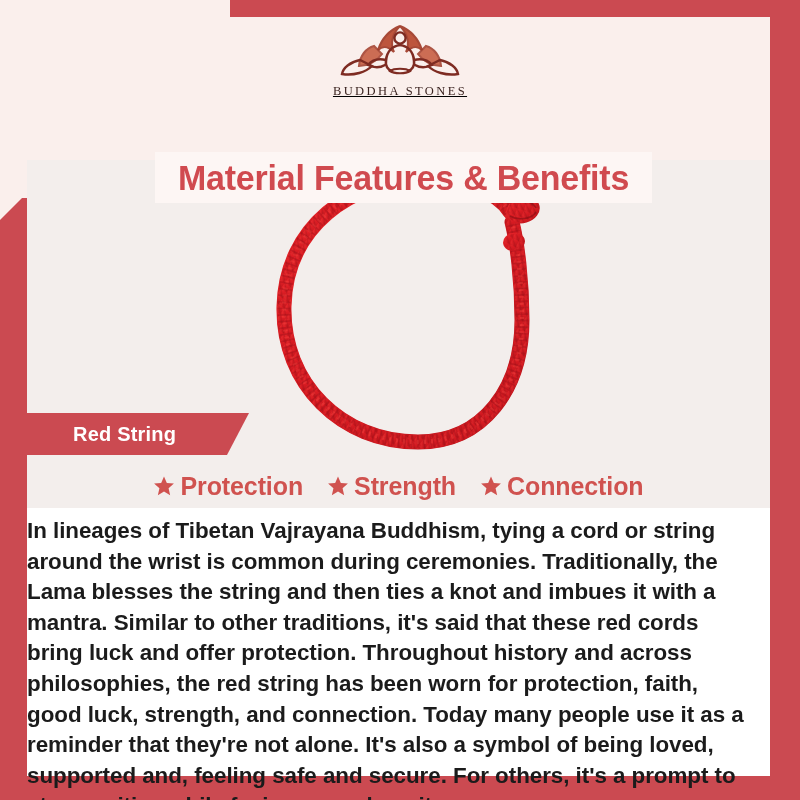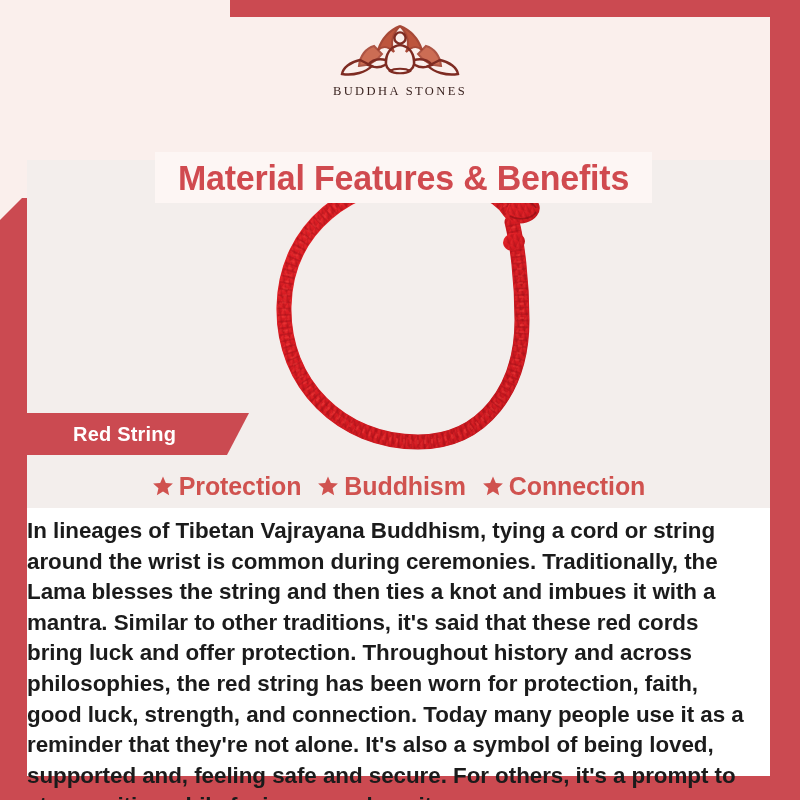--- a/index.html
+++ b/index.html
@@ -70,20 +70,21 @@
   }
 
   
   .logo-block {
     position: absolute;
     left: 0;
     top: 16px;
     width: 800px;
     text-align: center;
     z-index: 5;
+    text-decoration: underline;
   }
   .logo-mark {
     display: block;
     margin: 0 auto;
     width: 140px;
     height: 64px;
   }
   .logo-wordmark {
     display: block;
     margin: 4px auto 0;
@@ -161,21 +162,21 @@
   
   .benefits-row {
     position: absolute;
     left: 27px;
     top: 464px;
     width: 743px;
     height: 44px;
     display: flex;
     align-items: center;
     justify-content: center;
-    gap: 4px;
+    gap: 12px;
     z-index: 6;
   }
   .benefit {
     display: flex;
     align-items: center;
     gap: 5px;
     padding: 0 6px;
   }
   .star-icon {
     width: 22px;
@@ -312,21 +313,21 @@
     <div class="benefit">
       <svg class="star-icon" viewBox="0 0 24 24">
         <polygon points="12,1.5 15.1,8.6 22.8,9.3 17,14.4 18.7,22 12,18 5.3,22 7,14.4 1.2,9.3 8.9,8.6" fill="#d0524f"></polygon>
       </svg>
       <span class="benefit-label">Protection</span>
     </div>
     <div class="benefit">
       <svg class="star-icon" viewBox="0 0 24 24">
         <polygon points="12,1.5 15.1,8.6 22.8,9.3 17,14.4 18.7,22 12,18 5.3,22 7,14.4 1.2,9.3 8.9,8.6" fill="#d0524f"></polygon>
       </svg>
-      <span class="benefit-label">Buddhism</span>
+      <span class="benefit-label">Strength</span>
     </div>
     <div class="benefit">
       <svg class="star-icon" viewBox="0 0 24 24">
         <polygon points="12,1.5 15.1,8.6 22.8,9.3 17,14.4 18.7,22 12,18 5.3,22 7,14.4 1.2,9.3 8.9,8.6" fill="#d0524f"></polygon>
       </svg>
       <span class="benefit-label">Connection</span>
     </div>
   </div>
 
   <div class="copy-block">

